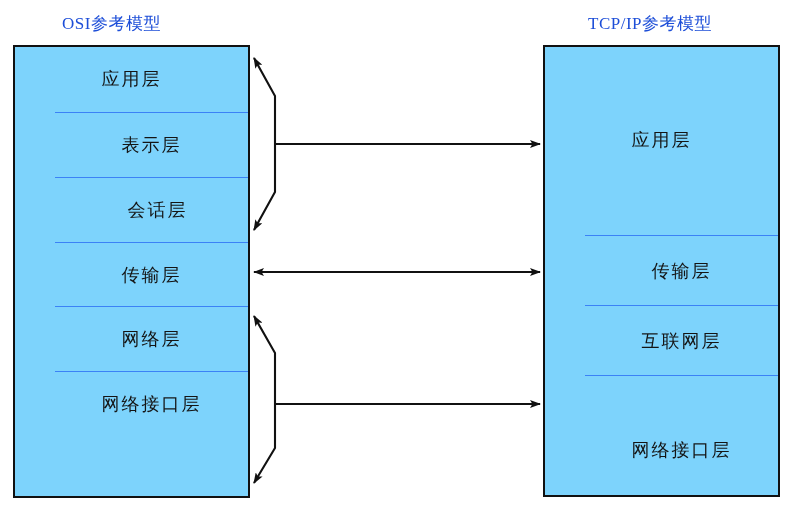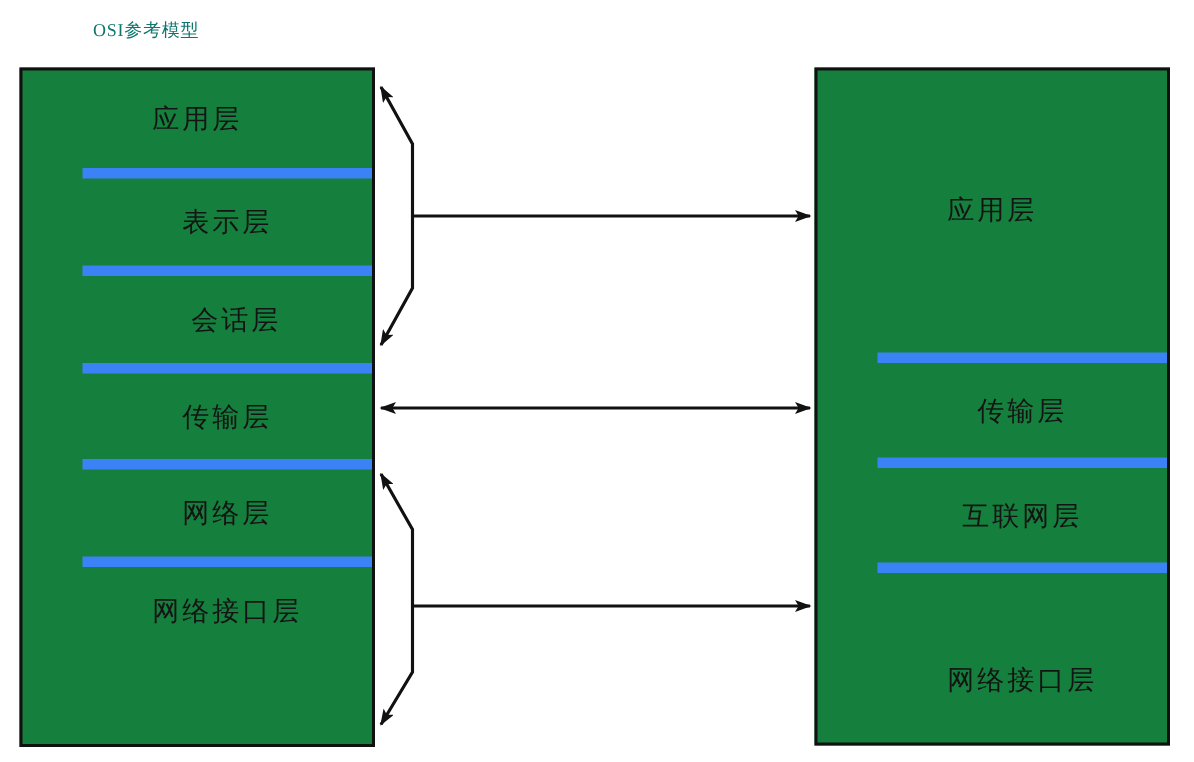--- a/index.html
+++ b/index.html
@@ -12,50 +12,50 @@
     width: 796px;
     height: 508px;
     background: #ffffff;
     font-family: "Liberation Serif", "DejaVu Serif", serif;
     color: #1a1a1a;
     overflow: hidden;
   }
 
   .title {
     position: absolute;
-    font-size: 12px;
+    font-size: 17px;
     letter-spacing: 0.5px;
     white-space: nowrap;
-    color: #0f766e;
+    color: #1d4ed8;
   }
   #osi-title  { left: 62px;  top: 12px; }
   #tcp-title  { left: 588px; top: 12px; }
 
   .stack {
     position: absolute;
     box-sizing: border-box;
     border: 2px solid #111111;
-    background: #15803d;
+    background: #7dd3fc;
   }
   #osi-stack { left: 13px;  top: 45px; width: 237px; height: 453px; }
   #tcp-stack { left: 543px; top: 45px; width: 237px; height: 452px; }
 
   .layer {
     position: absolute;
     left: 0;
     right: 0;
     box-sizing: border-box;
     display: flex;
     align-items: center;
     justify-content: center;
     font-size: 18px;
     letter-spacing: 2px;
     color: #141414;
   }
-  .layer.divided { border-top: 7px solid #3b82f6; margin-left: 40px; }
+  .layer.divided { border-top: 1px solid #3b82f6; margin-left: 40px; }
 
   svg.overlay {
     position: absolute;
     left: 0;
     top: 0;
     width: 796px;
     height: 508px;
     pointer-events: none;
   }
 
@@ -69,20 +69,21 @@
     white-space: nowrap;
     letter-spacing: 0.2px;
   }
 </style>
 </head>
 <body>
 
 <div id="canvas">
 
   <div class="title" id="osi-title">OSI参考模型</div>
+  <div class="title" id="tcp-title">TCP/IP参考模型</div>
 
   <div class="stack" id="osi-stack">
       <div class="layer" style="top: -2px; height: 67px;">
         <span>应用层</span>
       </div>
       <div class="layer divided" style="top: 65px; height: 65px;">
         <span>表示层</span>
       </div>
       <div class="layer divided" style="top: 130px; height: 65px; padding-left: 12px;">
         <span>会话层</span>

